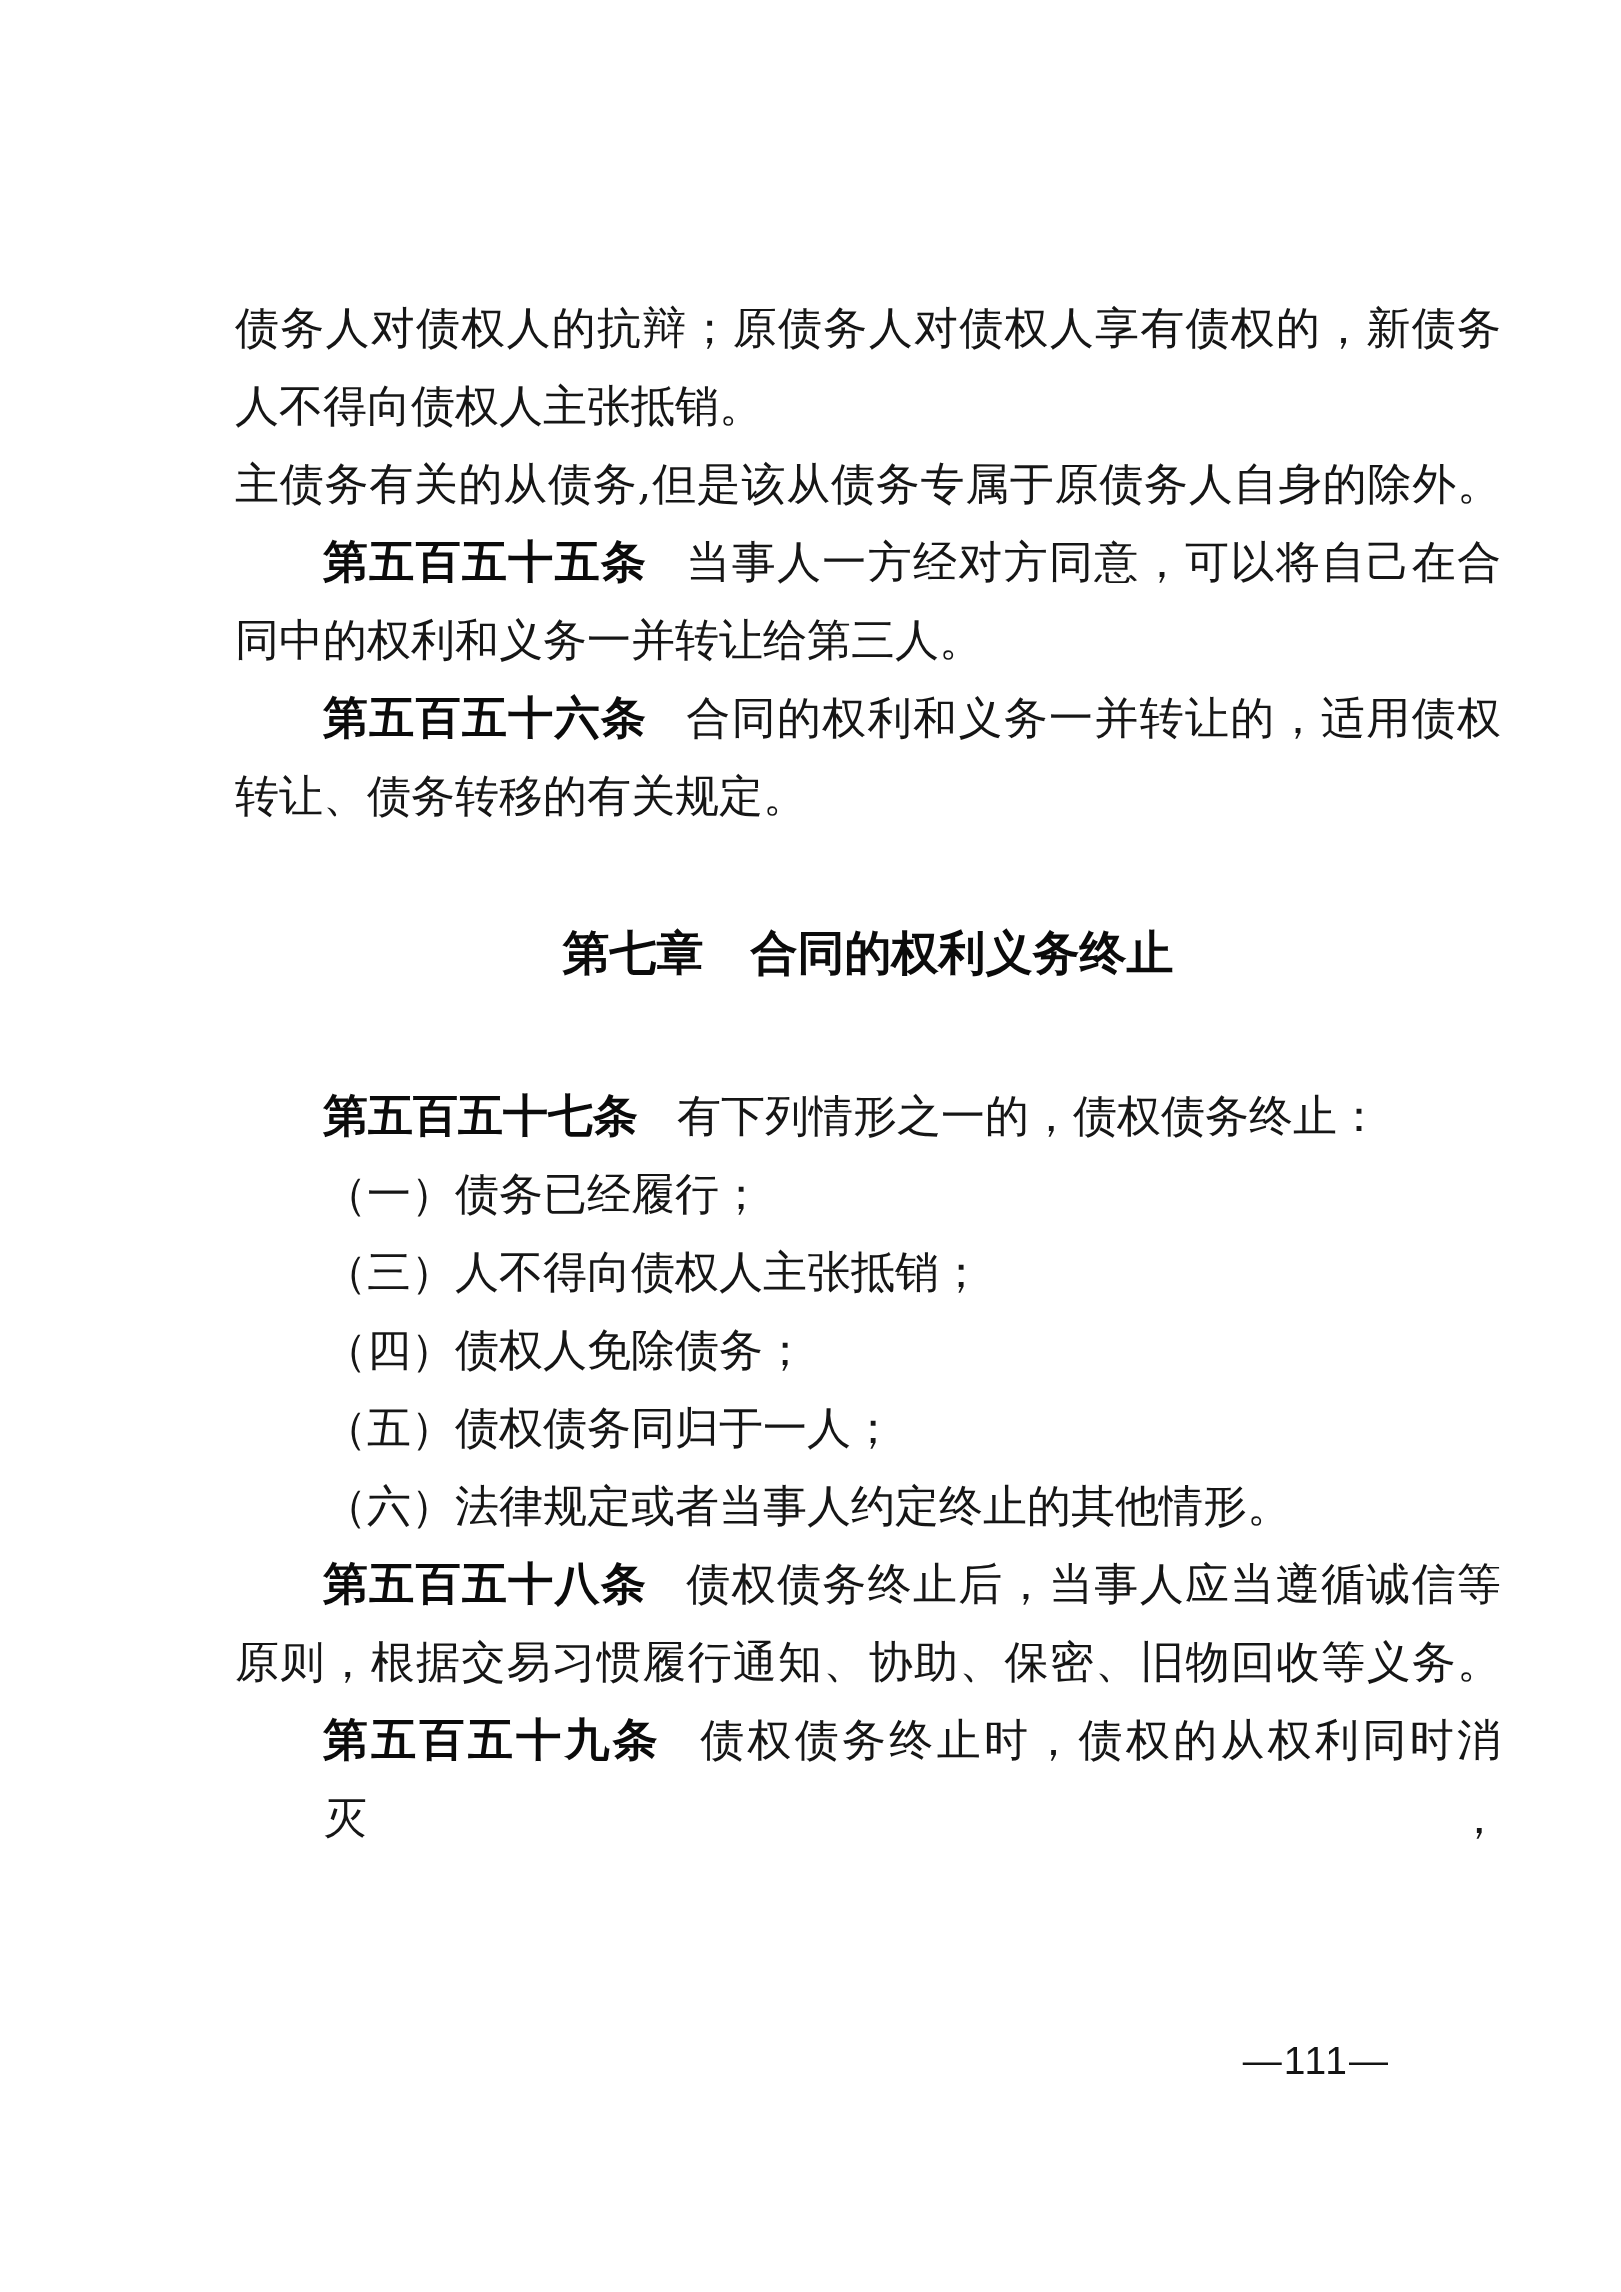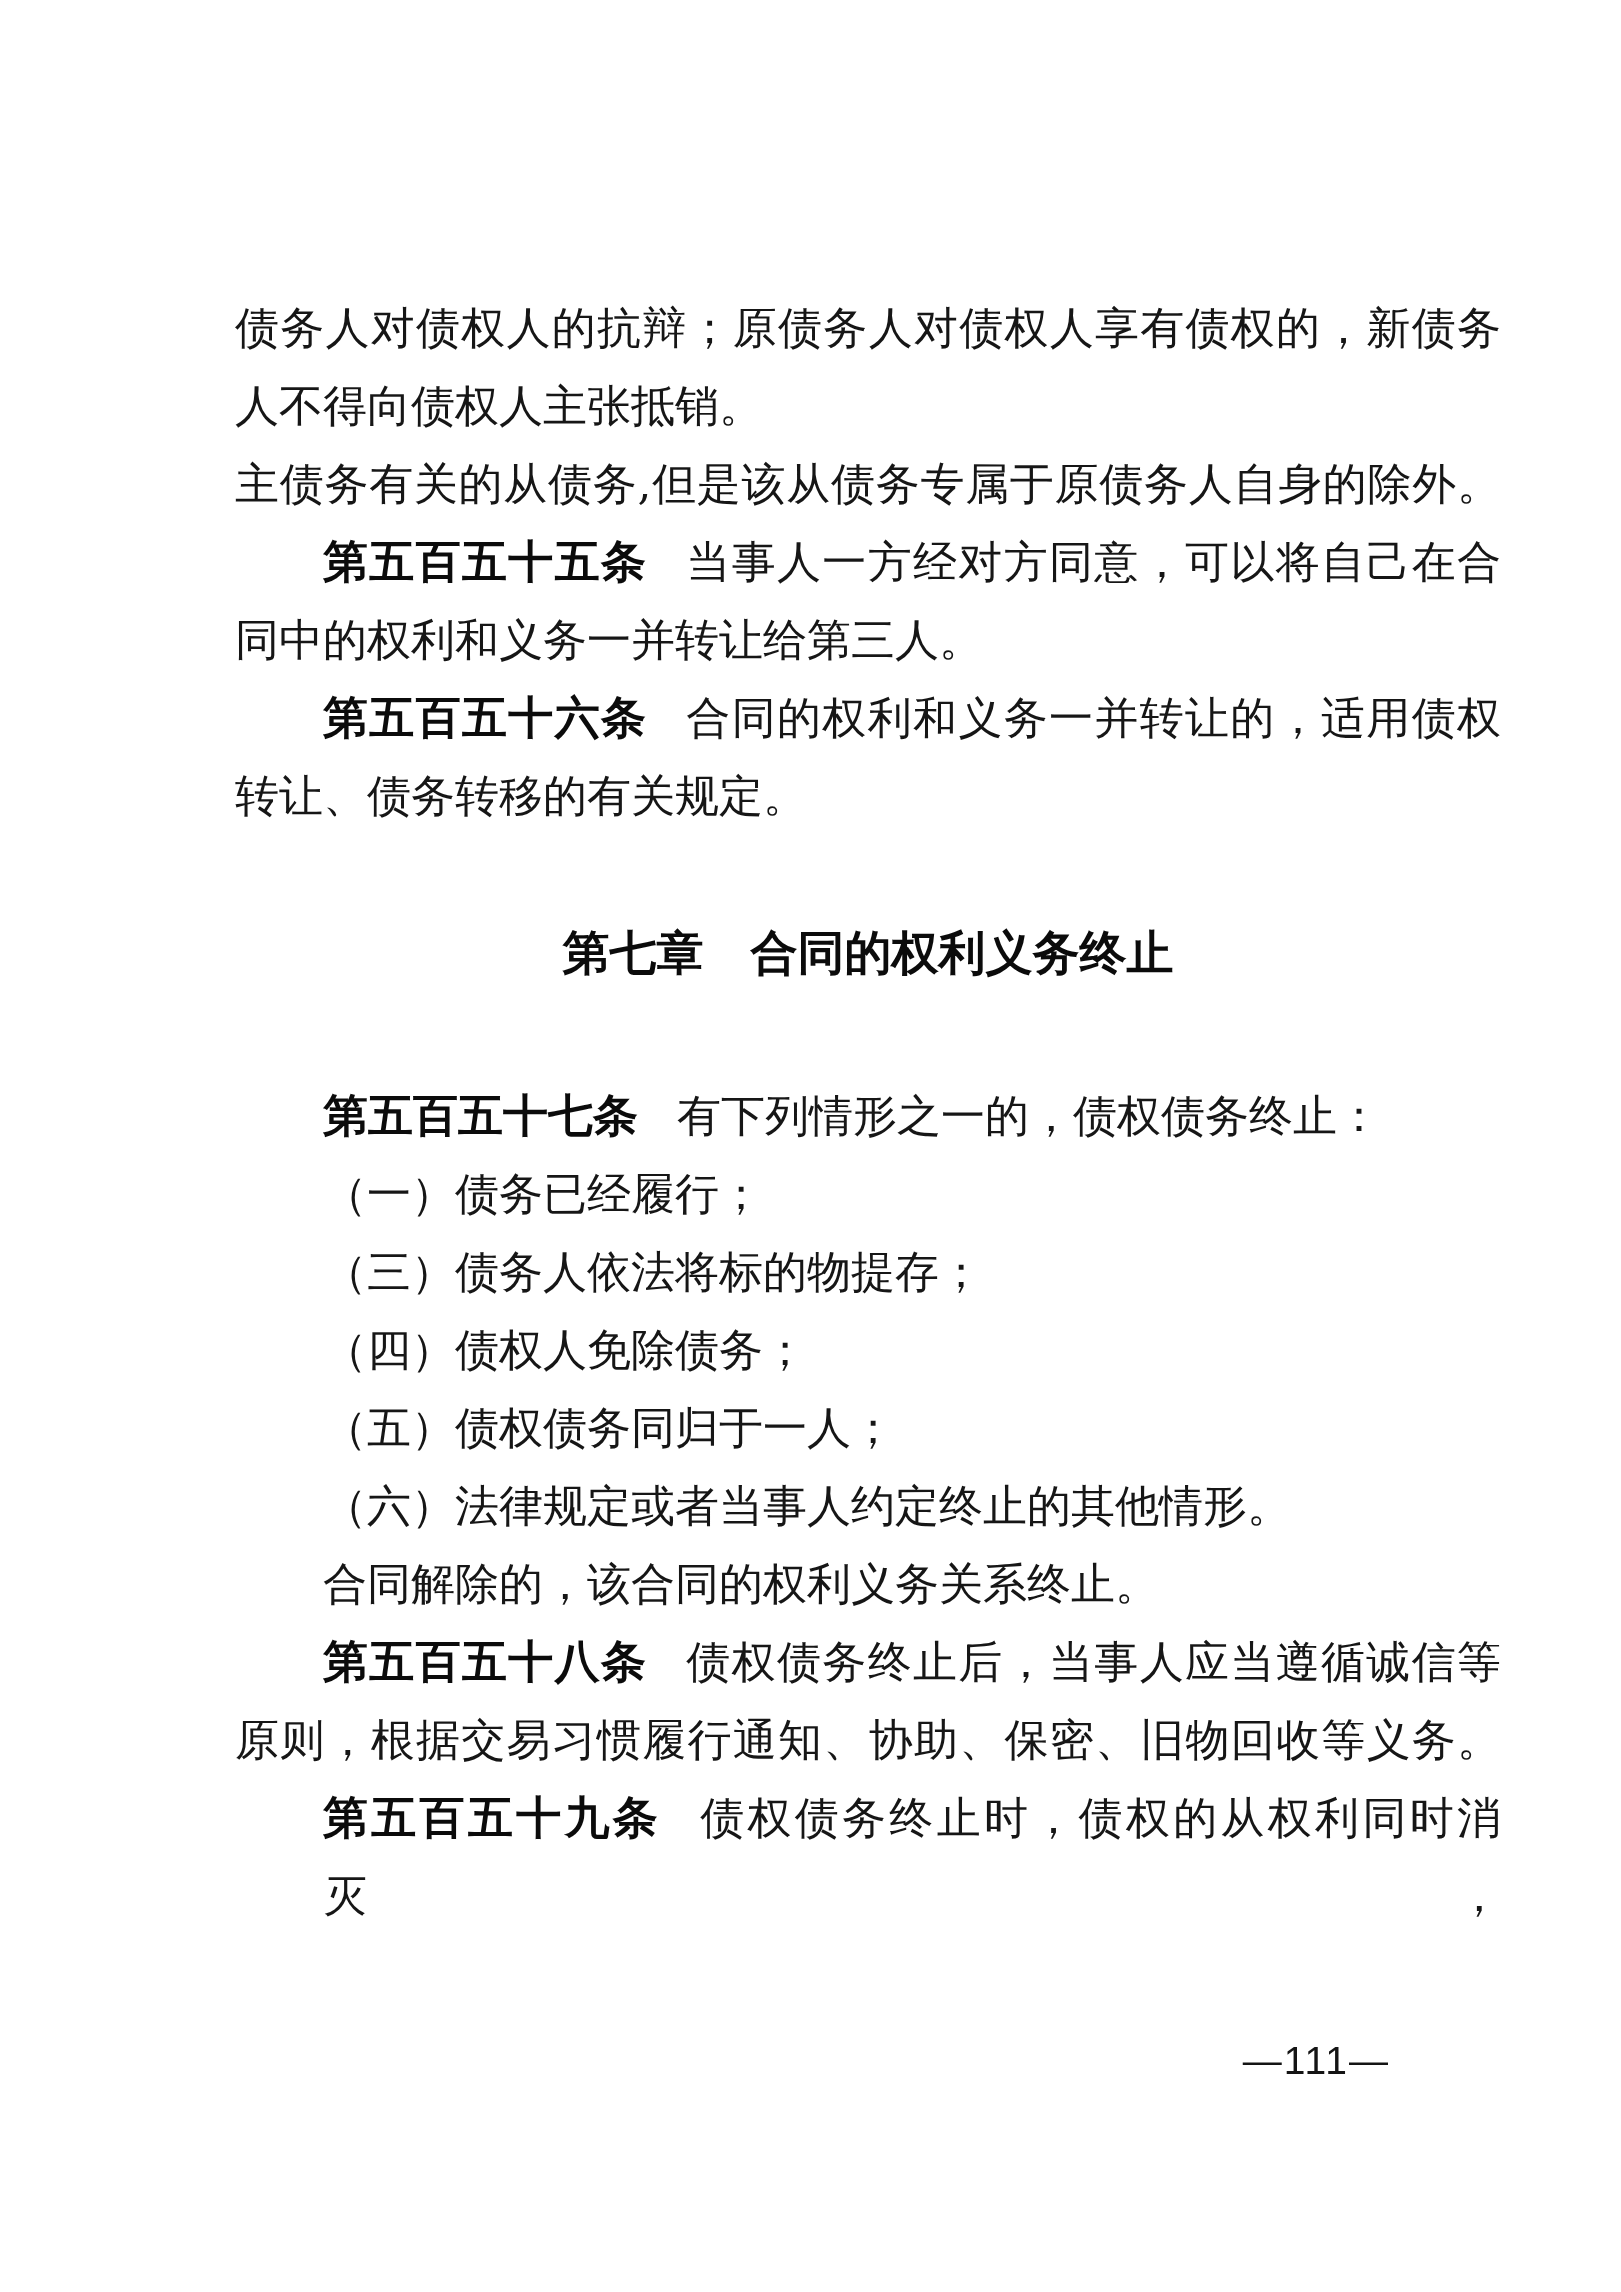--- a/index.html
+++ b/index.html
@@ -73,24 +73,23 @@
       <div class="line fill"><span>债务人对债权人的抗辩；原债务人对债权人享有债权的，新债务</span></div>
       <div class="line"><span>人不得向债权人主张抵销。</span></div>
       <div class="line fill"><span>主债务有关的从债务,但是该从债务专属于原债务人自身的除外。</span></div>
       <div class="line indent fill"><span class="art">第五百五十五条</span><span>当事人一方经对方同意，可以将自己在合</span></div>
       <div class="line"><span>同中的权利和义务一并转让给第三人。</span></div>
       <div class="line indent fill"><span class="art">第五百五十六条</span><span>合同的权利和义务一并转让的，适用债权</span></div>
       <div class="line"><span>转让、债务转移的有关规定。</span></div>
       <div class="chapter">第七章　合同的权利义务终止</div>
       <div class="line indent"><span class="art">第五百五十七条</span><span>有下列情形之一的，债权债务终止：</span></div>
       <div class="line indent"><span>（一）债务已经履行；</span></div>
-      <div class="line indent"><span>（三）债务人依法将标的物提存；</span></div>
+      <div class="line indent"><span>（三）人不得向债权人主张抵销；</span></div>
       <div class="line indent"><span>（四）债权人免除债务；</span></div>
       <div class="line indent"><span>（五）债权债务同归于一人；</span></div>
       <div class="line indent"><span>（六）法律规定或者当事人约定终止的其他情形。</span></div>
-      <div class="line indent"><span>合同解除的，该合同的权利义务关系终止。</span></div>
       <div class="line indent fill"><span class="art">第五百五十八条</span><span>债权债务终止后，当事人应当遵循诚信等</span></div>
       <div class="line fill"><span>原则，根据交易习惯履行通知、协助、保密、旧物回收等义务。</span></div>
       <div class="line indent fill"><span class="art">第五百五十九条</span><span>债权债务终止时，债权的从权利同时消灭，</span></div>
     </main>
   <div class="page-number">—111—</div>
 </div>
 
 
 </body></html>

